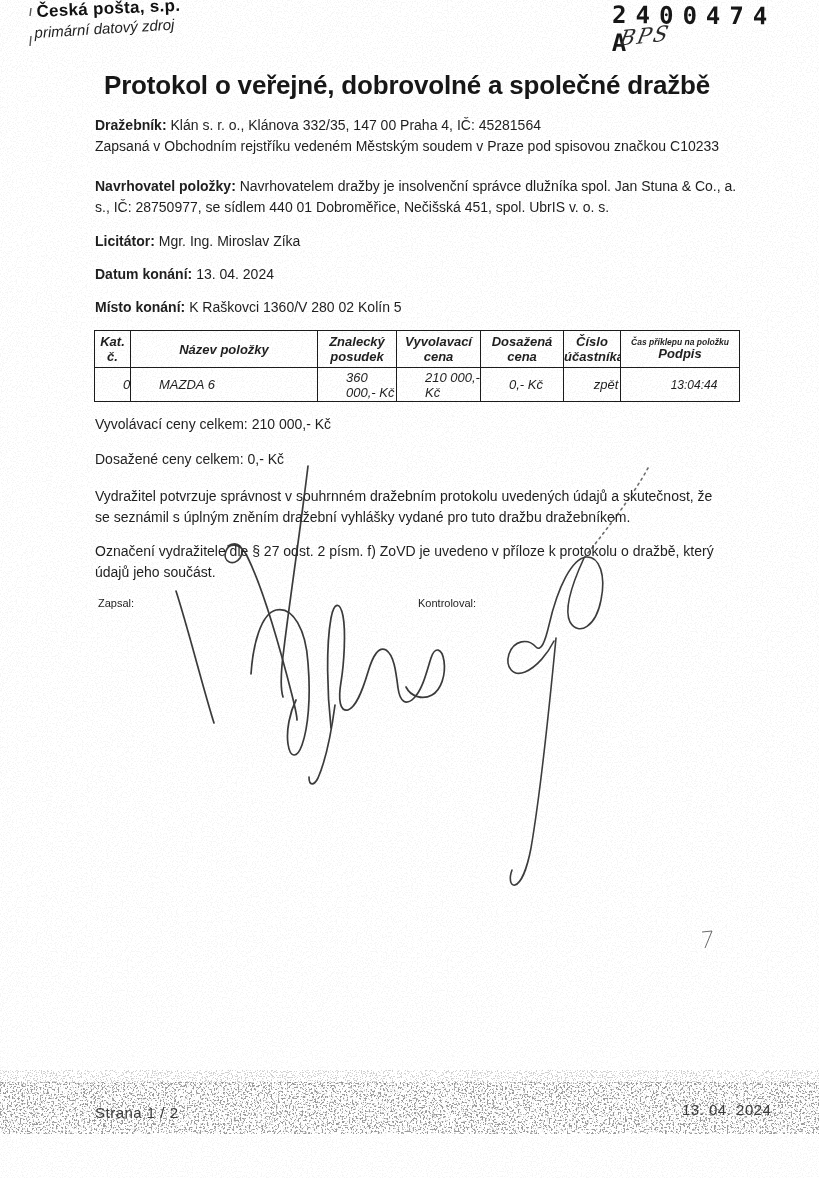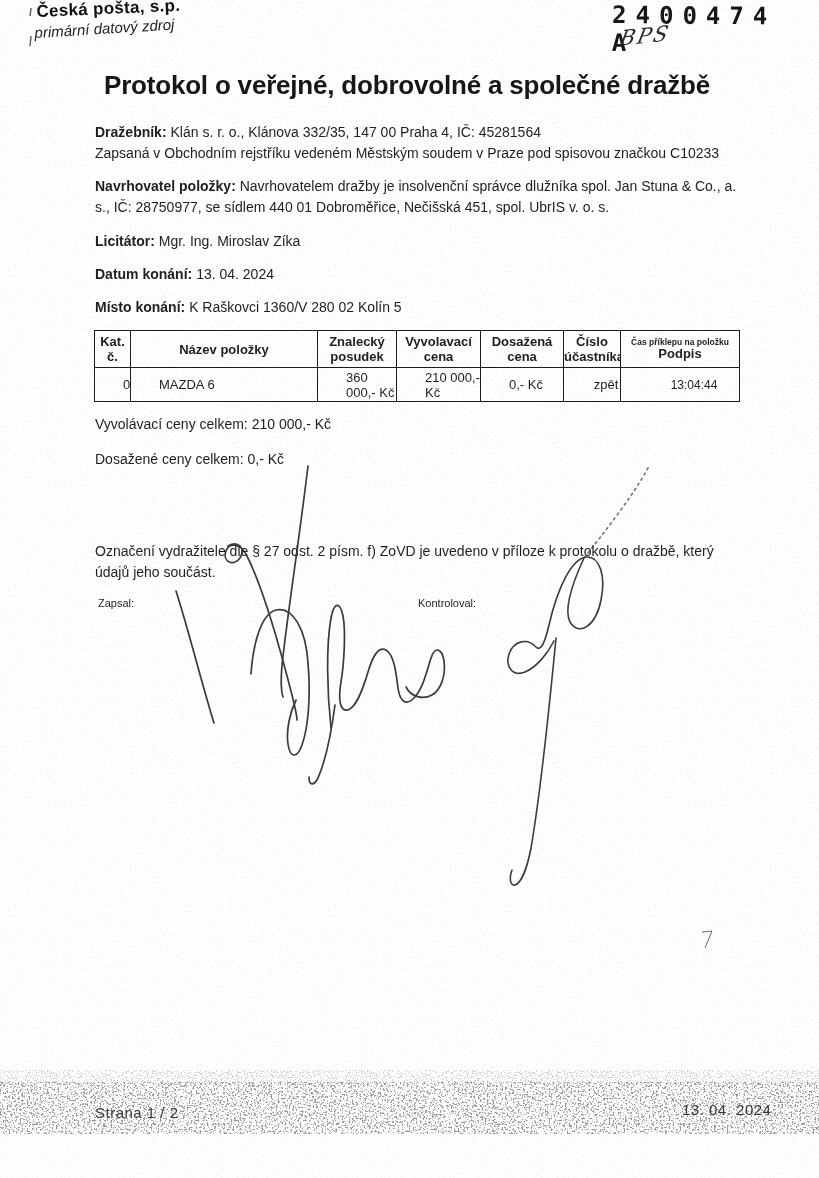--- a/index.html
+++ b/index.html
@@ -14,21 +14,21 @@
   .stamp-sub{left:34px;top:24px;font-size:15px;font-style:italic;transform:rotate(-3.5deg);transform-origin:left top;color:#222;}
   
   .serial{left:612px;top:2px;font-family:"DejaVu Sans Mono",monospace;font-size:24px;font-weight:bold;letter-spacing:9px;color:#161616;transform:rotate(.5deg);}
   .initials{left:620px;top:24px;font-family:"DejaVu Serif",serif;font-style:italic;font-size:21px;color:#2a2a2a;transform:rotate(-6deg) skewX(-18deg);letter-spacing:2px;}
   
   .title{left:0;top:70px;width:814px;text-align:center;font-size:26px;font-weight:600;letter-spacing:-.2px;color:#161616;}
   
   .block{left:95px;width:665px;font-size:14px;line-height:21px;}
   .b{font-weight:bold;}
   
-  table.auction{border-collapse:collapse;table-layout:fixed;}
+  table.auction{border-collapse:collapse;table-layout:fixed;font-style:italic;}
   table.auction td,table.auction th{border:1.6px solid #1b1b1b;padding:0;font-size:13px;overflow:hidden;}
   table.auction th{font-weight:bold;line-height:15px;vertical-align:middle;text-align:center;height:36px;}
   table.auction td{height:33px;vertical-align:middle;padding-left:28px;}
   th.small-head .l1{display:block;font-size:8.5px;font-weight:bold;line-height:10px;}
   th.small-head .l2{display:block;font-size:13px;line-height:14px;}
   td.c{text-align:center;}
   td.l{text-align:left;padding-left:4px;}
   td.time-cell{position:relative;vertical-align:top;}
   td.time-cell .t{display:block;text-align:center;font-size:12px;line-height:10px;padding-top:1px;}
   
@@ -45,21 +45,21 @@
 <div class="page">
 
   <div class="abs stamp-org">Česká pošta, s.p.</div>
   <div class="abs stamp-sub">primární datový zdroj</div>
 
   <div class="abs serial">2400474 A</div>
   <div class="abs initials">BPS</div>
 
   <div class="abs title">Protokol o veřejné, dobrovolné a společné dražbě</div>
 
-  <div class="abs block" style="top:122px;">
+  <div class="abs block" style="top:115px;">
     <div><span class="b">Dražebník:</span> <span>Klán s. r. o., Klánova 332/35, 147 00 Praha 4, IČ: 45281564</span></div>
     <div>Zapsaná v Obchodním rejstříku vedeném Městským soudem v Praze pod spisovou značkou C10233</div>
   </div>
 
   <div class="abs block" style="top:176px;">
     <div><span class="b">Navrhovatel položky:</span> <span>Navrhovatelem dražby je insolvenční správce dlužníka spol. Jan Stuna &amp; Co., a.</span></div>
     <div>s., IČ: 28750977, se sídlem 440 01 Dobroměřice, Nečišská 451, spol. UbrIS v. o. s.</div>
   </div>
 
   <div class="abs block" style="top:231px;">
@@ -109,20 +109,24 @@
         <td class="time-cell">
             <span class="t">13:04:44</span>
           </td>
       </tr>
     </tbody>
   </table>
 
   <div class="abs totals" style="top:416px;">Vyvolávací ceny celkem: 210 000,- Kč</div>
   <div class="abs totals" style="top:451px;">Dosažené ceny celkem: 0,- Kč</div>
 
+  <div class="abs para" style="top:486px;">
+    <div>Vydražitel potvrzuje správnost v souhrnném dražebním protokolu uvedených údajů a skutečnost, že</div>
+    <div>se seznámil s úplným zněním dražební vyhlášky vydané pro tuto dražbu dražebníkem.</div>
+  </div>
   <div class="abs para" style="top:541px;">
     <div>Označení vydražitele dle § 27 odst. 2 písm. f) ZoVD je uvedeno v příloze k protokolu o dražbě, který</div>
     <div>údajů jeho součást.</div>
   </div>
 
   <div class="abs sig-label" style="left:98px;top:597px;">Zapsal:</div>
   <div class="abs sig-label" style="left:418px;top:597px;">Kontroloval:</div>
 
   <svg class="overlay" width="819" height="1178" viewBox="0 0 819 1178">
     <defs>

